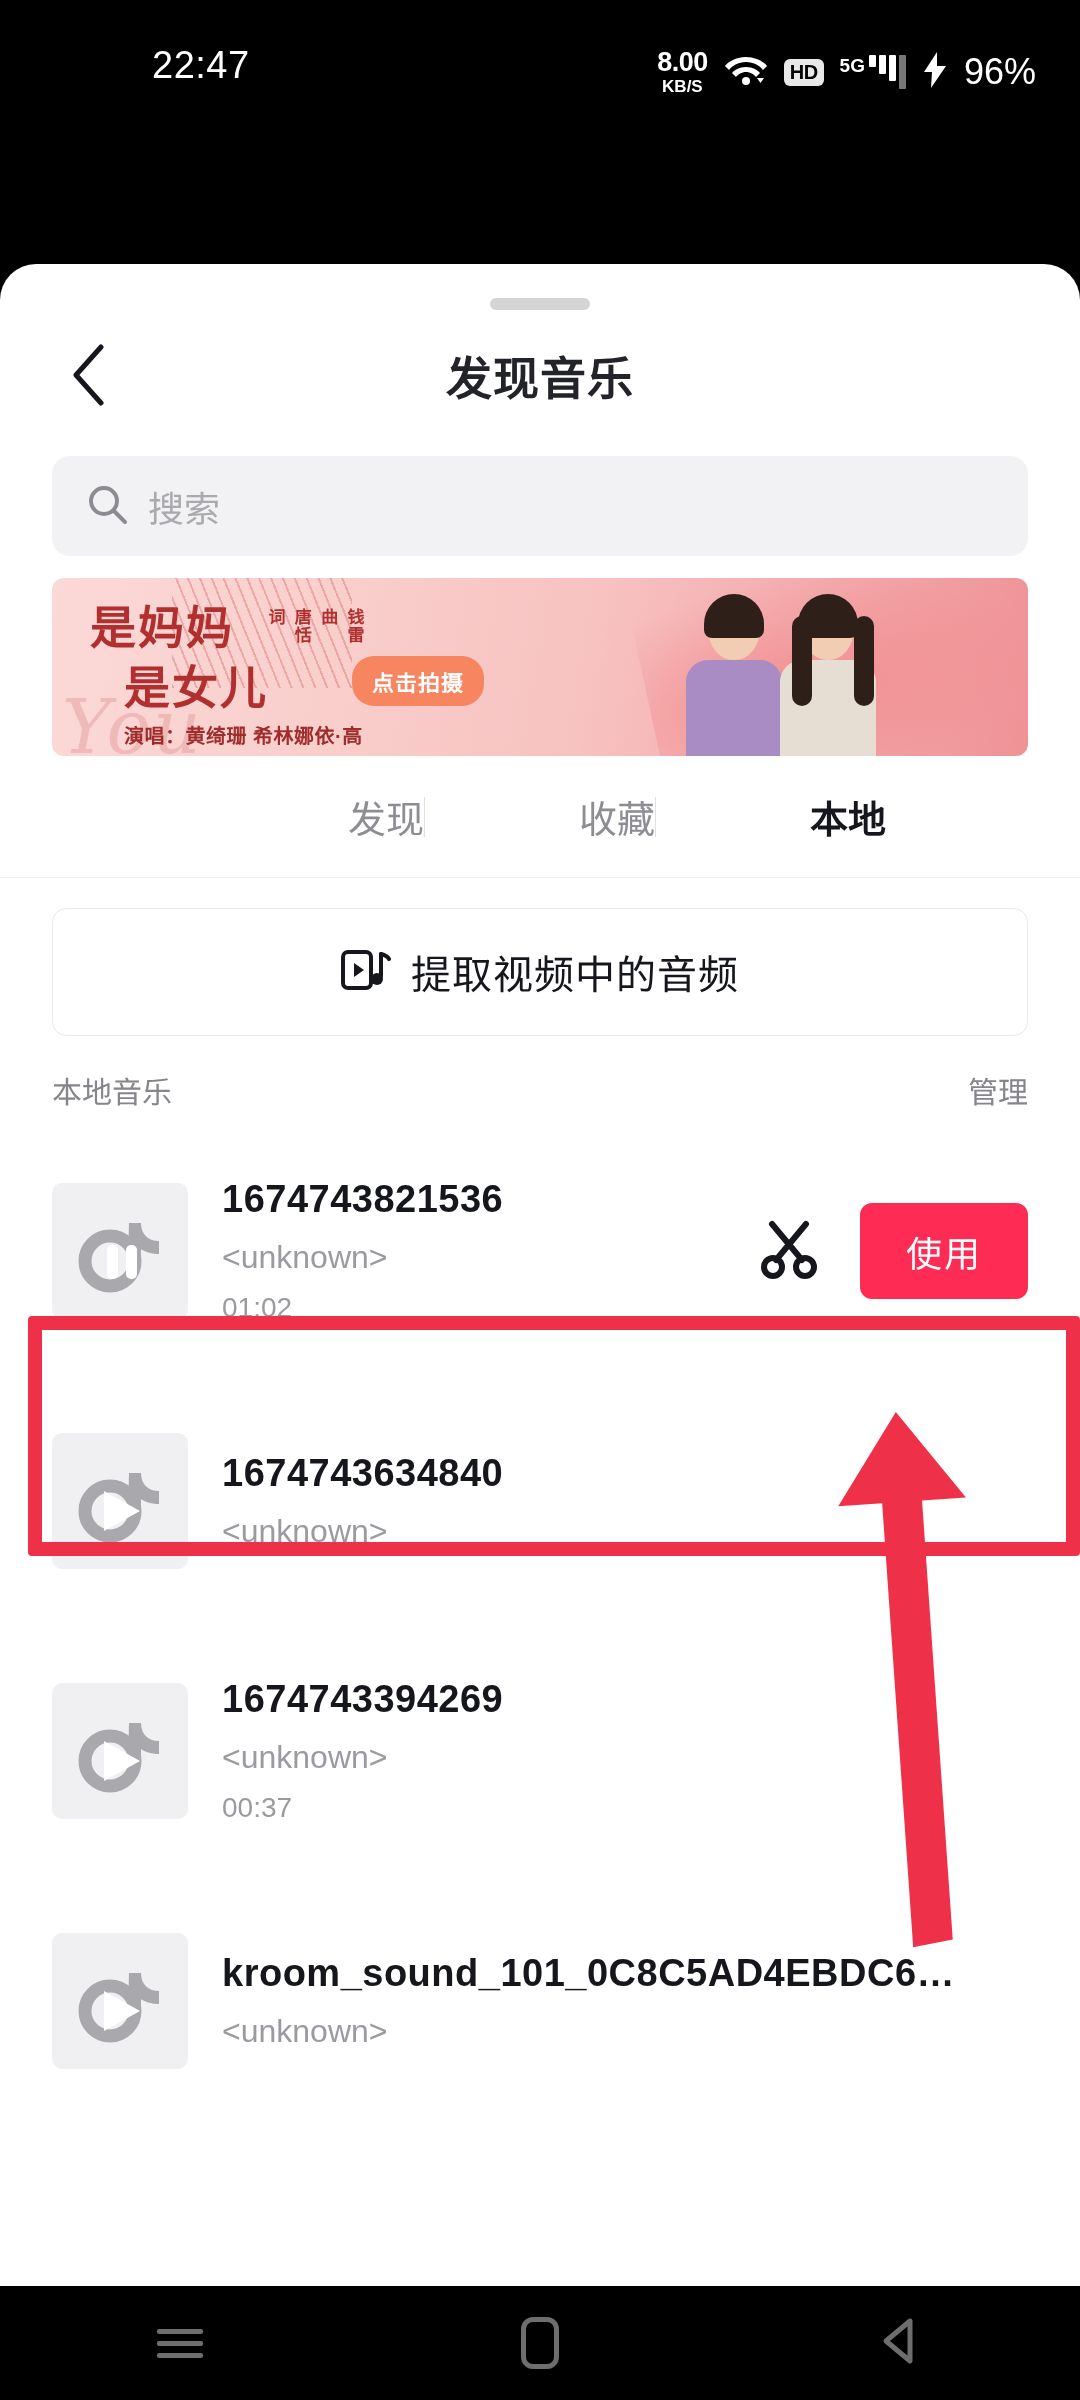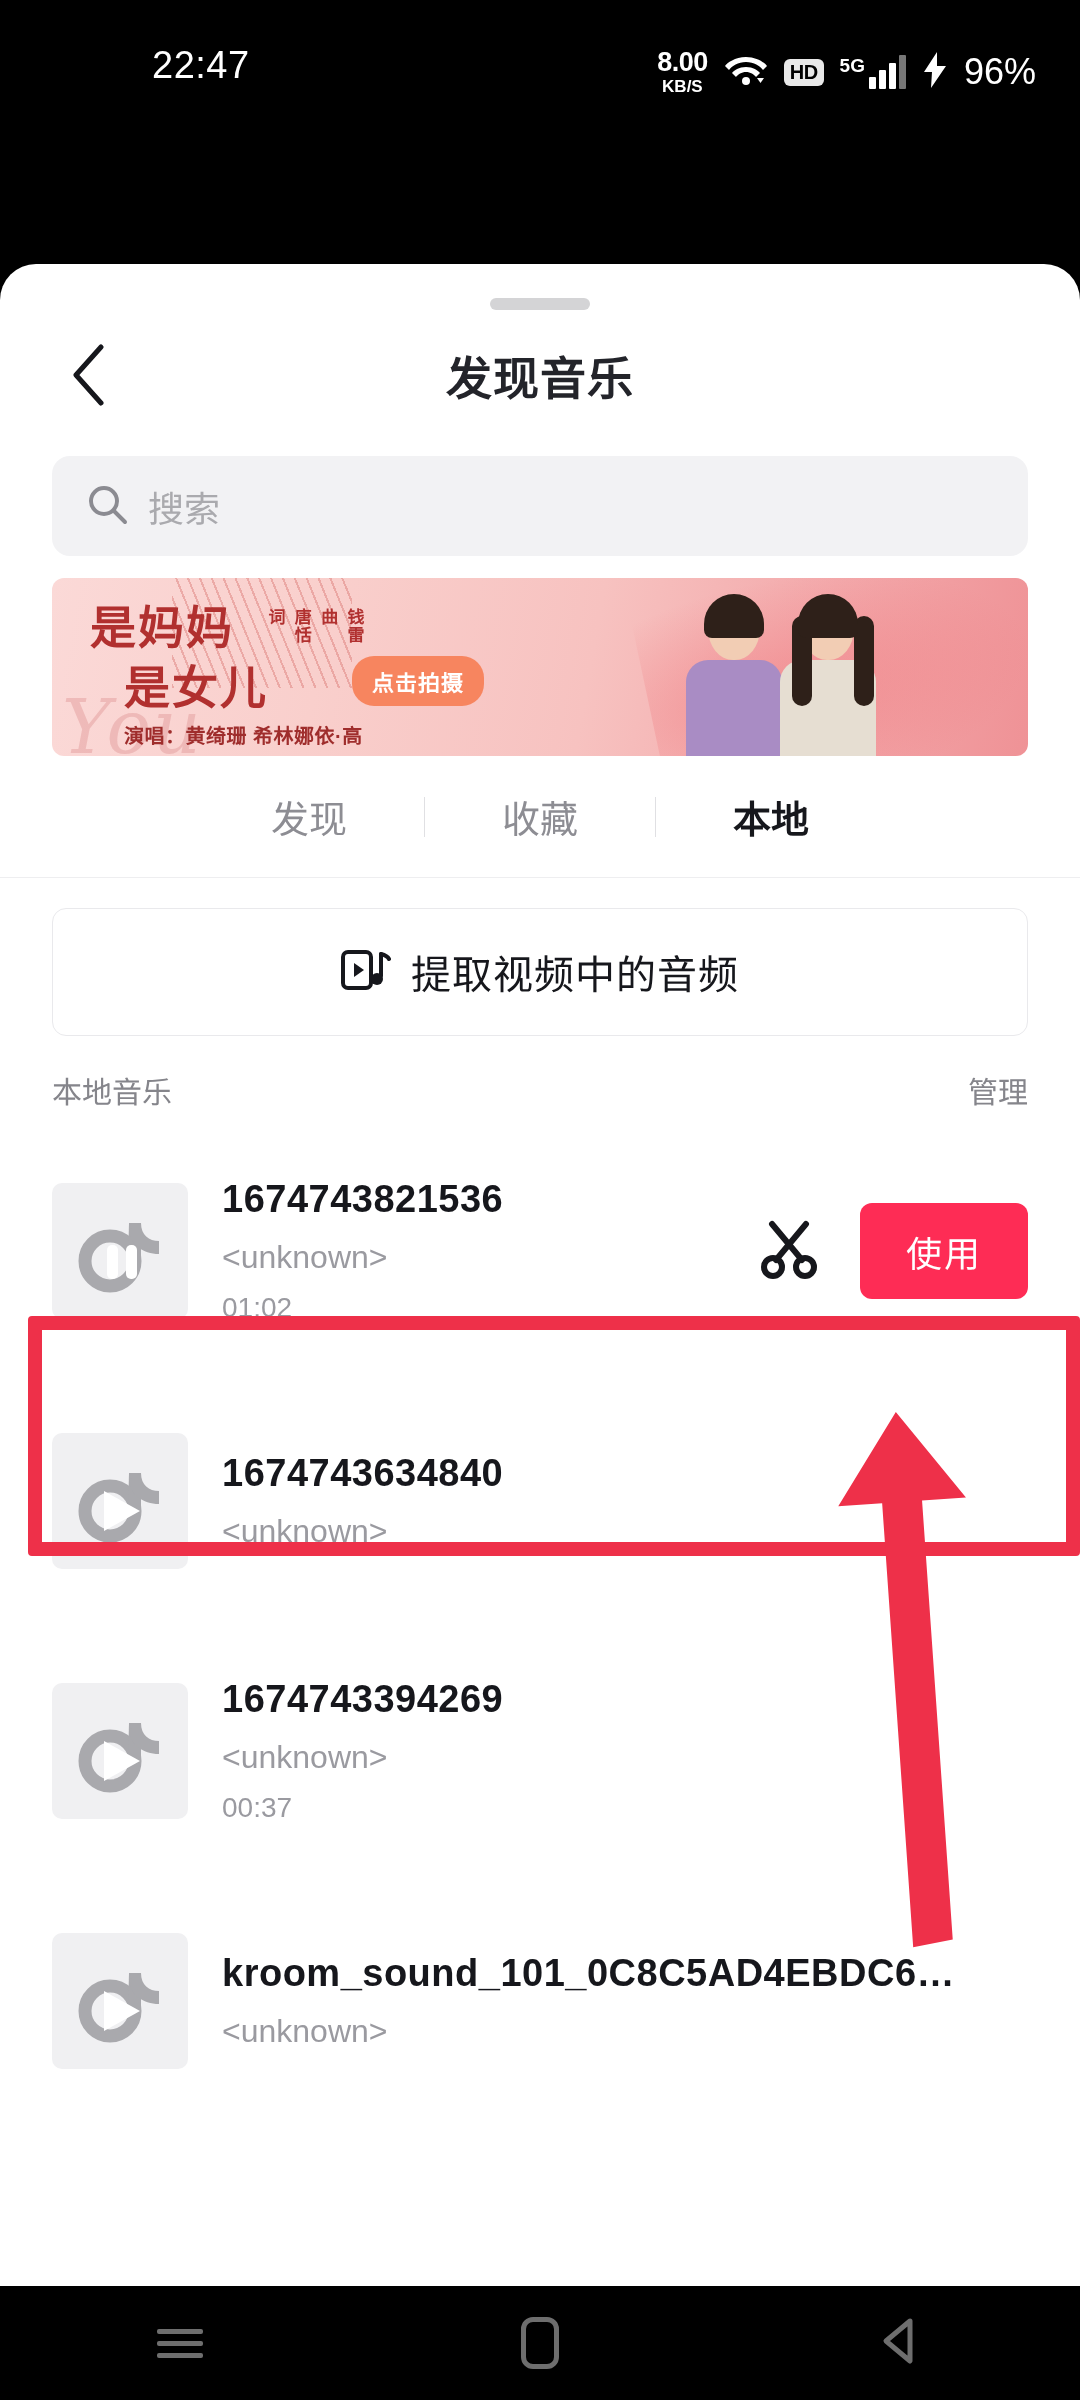--- a/index.html
+++ b/index.html
@@ -12,21 +12,21 @@
   .statusbar { position:absolute; left:0; top:0; width:1080px; height:112px;
                display:flex; align-items:center; color:#fff; }
   .sb-time { position:absolute; left:152px; top:44px; font-size:38px; font-weight:400;
              letter-spacing:.5px; color:#fff; }
   .sb-right { position:absolute; right:44px; top:49px; display:flex; align-items:center; gap:16px; }
   .net-speed { display:flex; flex-direction:column; align-items:center; line-height:1; }
   .net-speed .n1 { font-size:27px; font-weight:600; letter-spacing:-.5px; }
   .net-speed .n2 { font-size:17px; font-weight:600; margin-top:2px; }
   .hd-badge { border-radius:6px; background:#e8e8e8; color:#000; font-size:20px;
               font-weight:700; padding:2px 6px; letter-spacing:-.5px; }
-  .sig { display:flex; align-items:flex-end; gap:3px; height:34px; }
+  .sig { display:flex; align-items:flex-start; gap:3px; height:34px; }
   .sig .fiveg { font-size:19px; font-weight:700; margin-right:1px; align-self:flex-start; }
   .sig i { display:block; width:7px; background:#fff; border-radius:1px; }
   .sig i.b1{height:12px;} .sig i.b2{height:19px;} .sig i.b3{height:26px;}
   .sig i.b4{height:34px; background:#777;}
   .batt-pct { font-size:36px; font-weight:500; }
 
   
   .sheet { position:absolute; left:0; top:264px; width:1080px; height:2136px;
            background:#fff; border-radius:36px 36px 0 0; overflow:hidden; }
   .grabber { width:100px; height:12px; border-radius:6px; background:#d4d4d6;
@@ -72,21 +72,21 @@
   .b-people { position:absolute; right:110px; bottom:0; width:250px; height:160px; }
   .p-fig { position:absolute; bottom:0; }
   .p-head { width:52px; height:62px; border-radius:26px/32px; background:#f2cdb4; }
   .p-hair { position:absolute; width:60px; height:44px; border-radius:30px 30px 8px 8px; background:#2e2019; top:-4px; left:-4px; }
   .p-hair2 { position:absolute; width:20px; height:90px; border-radius:10px; background:#2e2019; top:18px; }
   .p-body { width:96px; height:96px; border-radius:22px 22px 0 0; }
 
   
   .tabs { display:flex; align-items:center; justify-content:center; height:122px;
           border-bottom:1px solid #eeeef0; }
-  .tab { font-size:38px; color:#8d8d93; width:230px; text-align:center; }
+  .tab { font-size:38px; color:#8d8d93; width:230px; text-align:right; }
   .tab.active { color:#16171c; font-weight:700; }
   .tab-sep { width:1px; height:40px; background:#e0e0e3; }
 
   
   .extract-wrap { padding:30px 52px 0; }
   .extract-btn { height:128px; border:1px solid #e9e9ec; border-radius:14px;
                  display:flex; align-items:center; justify-content:center; gap:20px; }
   .extract-btn .lbl { font-size:40px; color:#16171c; font-weight:400; letter-spacing:1px; }
 
   

